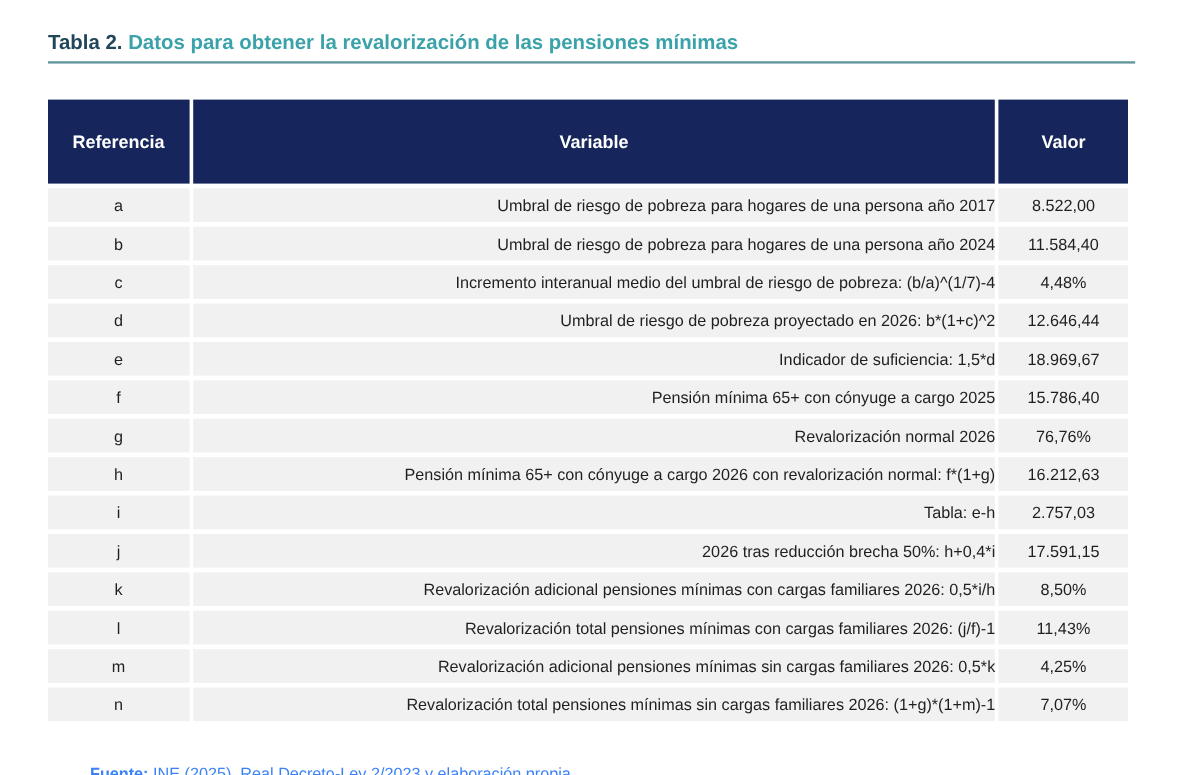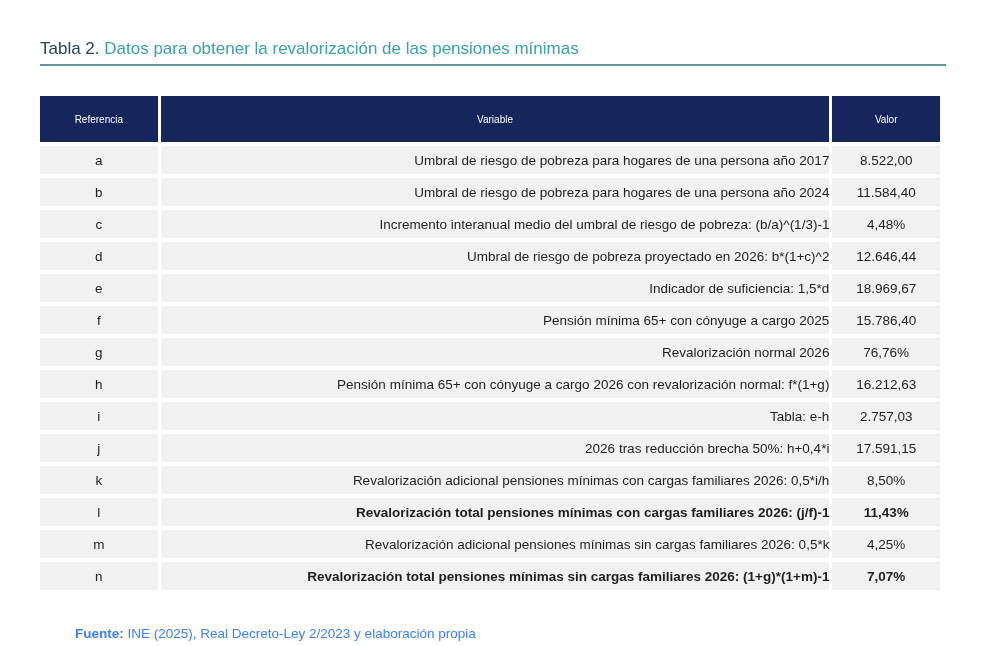--- a/index.html
+++ b/index.html
@@ -14,64 +14,64 @@
     overflow: hidden;
     position: relative;
   }
   .page {
     position: absolute;
     left: 40px;
     top: 0;
     width: 906px;
   }
   .caption {
-    margin-top: 38px;
+    margin-top: 25px;
     font-size: 17px;
     line-height: 22px;
-    font-weight: normal;
+    font-weight: bold;
   }
   .caption .cap-num  { color: #21465a; }
   .caption .cap-text { color: #3aa2a8; }
   .title-rule {
     border: none;
     border-top: 2px solid #64989f;
     margin: 4px 0 0 0;
   }
   table.data {
     border-collapse: separate;
     border-spacing: 3px 4px;
     margin: 26px 0 0 -3px;
     width: 906px;
     table-layout: fixed;
   }
   table.data th {
     background: #16265c;
     color: #ffffff;
-    font-size: 10px;
-    font-weight: normal;
+    font-size: 15px;
+    font-weight: bold;
     height: 46px;
     text-align: center;
     vertical-align: middle;
-    padding: 0;
+    padding: 12px;
   }
   table.data td {
     background: #f1f1f2;
     color: #1f1f1f;
     font-size: 13.5px;
     height: 28px;
     vertical-align: middle;
     padding: 0;
   }
   col.c-ref { width: 117px; }
   col.c-var { width: 665px; }
   col.c-val { width: 107px; }
   td.ref { text-align: center; font-size: 14px; }
   td.var { text-align: right; padding: 0 10px 0 12px; }
   td.val { text-align: center; padding-top: 3px; }
-  tr.emph td.var, tr.emph td.val { font-weight: bold; }
+  tr.emph td.var, tr.emph td.val { font-weight: normal; }
   .source {
     margin-top: 32px;
     font-size: 13.5px;
     color: #3b82f6;
     padding-left: 35px;
   }
   .source .src-label { font-weight: bold; }
 </style>
 </head>
 <body>
@@ -103,21 +103,21 @@
         <td class="var">Umbral de riesgo de pobreza para hogares de una persona año 2017</td>
         <td class="val">8.522,00</td>
       </tr>
       <tr>
         <td class="ref">b</td>
         <td class="var">Umbral de riesgo de pobreza para hogares de una persona año 2024</td>
         <td class="val">11.584,40</td>
       </tr>
       <tr>
         <td class="ref">c</td>
-        <td class="var">Incremento interanual medio del umbral de riesgo de pobreza: (b/a)^(1/3)-1</td>
+        <td class="var">Incremento interanual medio del umbral de riesgo de pobreza: (b/a)^(1/7)-4</td>
         <td class="val">4,48%</td>
       </tr>
       <tr>
         <td class="ref">d</td>
         <td class="var">Umbral de riesgo de pobreza proyectado en 2026: b*(1+c)^2</td>
         <td class="val">12.646,44</td>
       </tr>
       <tr>
         <td class="ref">e</td>
         <td class="var">Indicador de suficiencia: 1,5*d</td>

